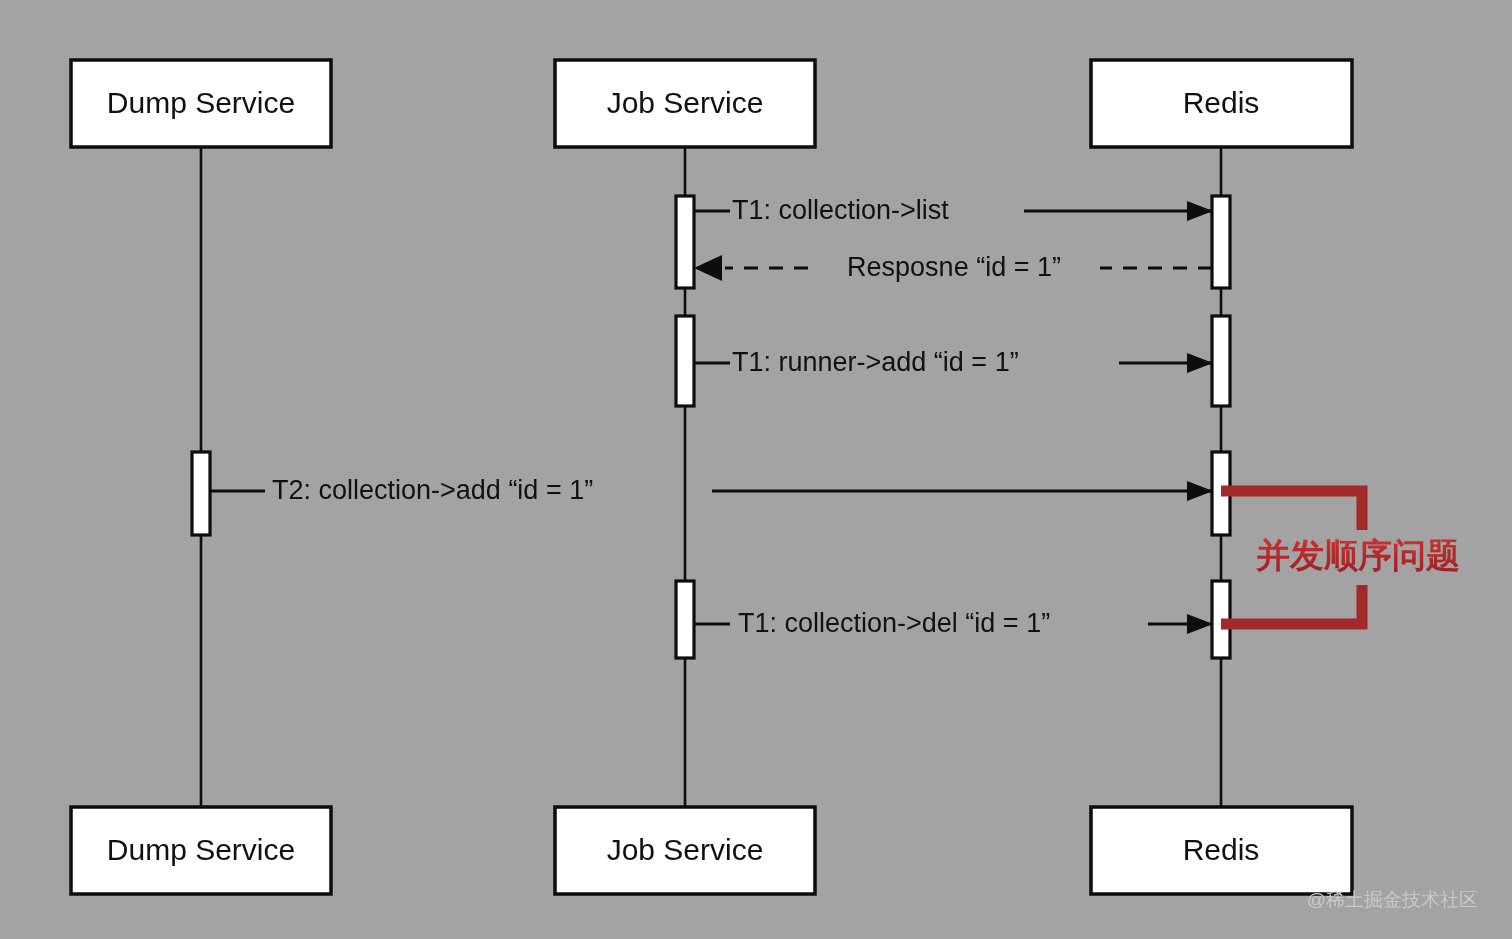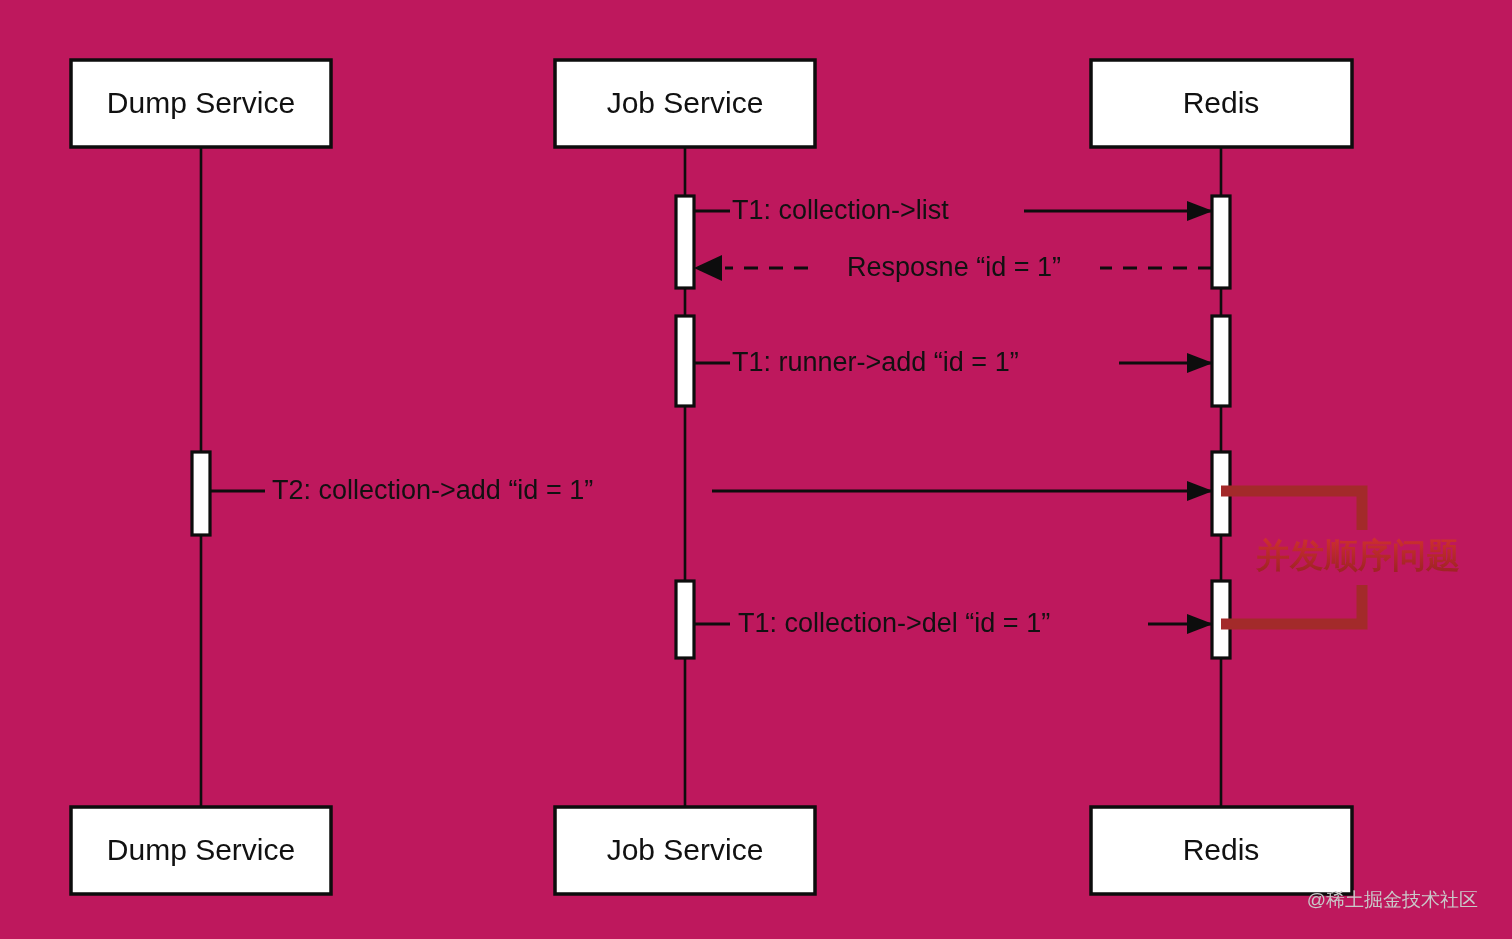--- a/index.html
+++ b/index.html
@@ -7,21 +7,21 @@
     padding: 0;
     background: #ffffff;
   }
   body {
     font-family: "Liberation Sans", sans-serif;
   }
   #canvas {
     position: relative;
     width: 1512px;
     height: 939px;
-    background: #be185d;
+    background: #a3a3a3;
     overflow: hidden;
   }
   #diagram-svg {
     position: absolute;
     left: 0;
     top: 0;
     width: 1512px;
     height: 939px;
   }
   .lifeline-box {

